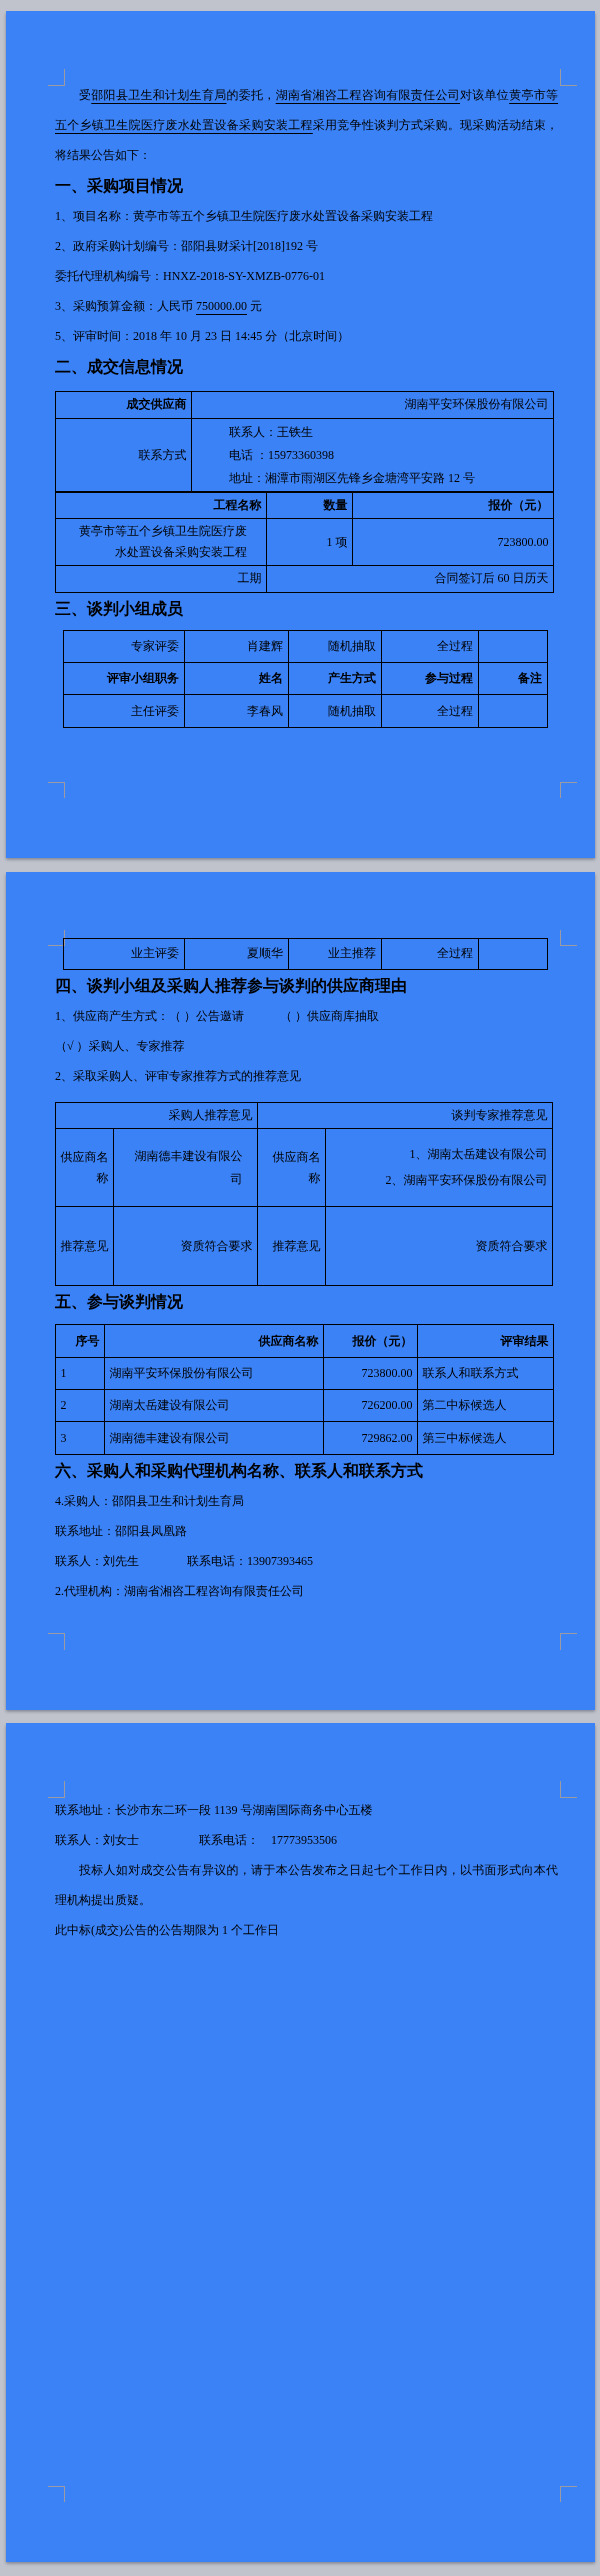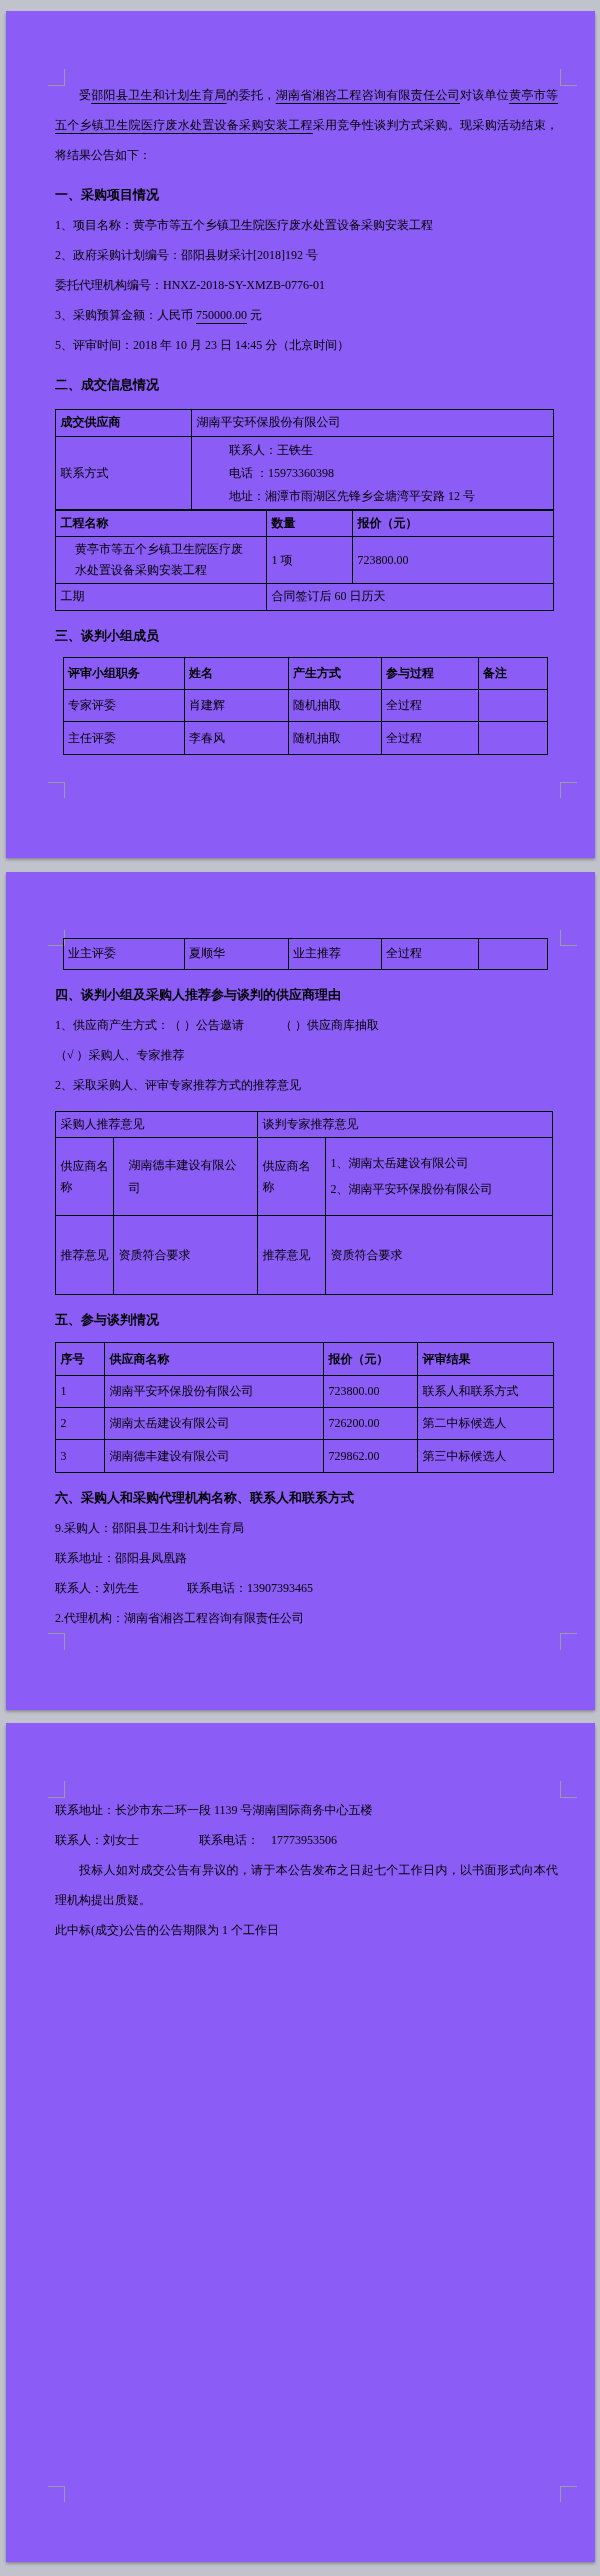--- a/index.html
+++ b/index.html
@@ -1,41 +1,41 @@
 <!DOCTYPE html>
 <html style="font-size:12px"><head>
 <meta charset="utf-8">
 <style>
   html,body{margin:0;padding:0;background:#c0c3cc;}
   body{width:601px;}
   .canvas{width:601px;min-height:2576px;padding-top:11.2px;box-sizing:border-box;overflow:hidden;}
-  .page{position:relative;width:589px;margin-left:6px;background:#8b5cf6;
+  .page{position:relative;width:589px;margin-left:6px;background:#3b82f6;
         box-shadow:0 1.5px 3px rgba(45,48,66,.45);overflow:hidden;box-sizing:border-box;}
   .page + .page{margin-top:13.5px;}
   .p1{height:847px;} .p2{height:838px;} .p3{height:839px;}
 
   
   .mark{position:absolute;width:15.7px;height:15.7px;}
   .mark.tl{left:42px;top:58px;border-right:0.7px solid #9b9ba1;border-bottom:0.7px solid #9b9ba1;}
   .mark.tr{left:554px;top:58px;border-left:0.7px solid #9b9ba1;border-bottom:0.7px solid #9b9ba1;}
   .mark.bl{left:42px;bottom:60px;border-right:0.7px solid #9b9ba1;border-top:0.7px solid #9b9ba1;}
   .mark.br{left:554px;bottom:60px;border-left:0.7px solid #9b9ba1;border-top:0.7px solid #9b9ba1;}
 
   .content{position:relative;padding:0 37px 0 49px;color:#000;
            font-family:"Liberation Serif","DejaVu Serif",serif;}
   .pt1{padding-top:69px;} .pt2{padding-top:66px;} .pt3{padding-top:72px;}
 
   p.line{margin:0;font-size:12px;line-height:30px;white-space:pre-wrap;}
   .indent{text-indent:24px;text-align:justify;}
   .u{text-decoration:underline;text-underline-offset:3.7px;}
-  h2.sec{margin:9px 0 0;font-size:13px;line-height:31px;font-weight:700;}
+  h2.sec{margin:0 0 0;font-size:16px;line-height:31px;font-weight:700;}
 
   table{border-collapse:collapse;table-layout:fixed;border:1.5px solid #000;}
   td,th{border:0.7px solid #000;font-size:12px;line-height:21px;padding:2.2px 4.5px;
-        text-align:left;vertical-align:middle;font-weight:400;overflow:hidden;}
+        text-align:right;vertical-align:middle;font-weight:400;overflow:hidden;}
   th{font-weight:700;}
 
   table.awardA{width:498px;margin-top:9px;}
   table.awardB{width:498px;margin-top:-1.5px;}
   .contact-cell{text-align:left;padding-left:9px;}
   .contact-cell div{line-height:23px;margin-left:28px;}
   .proj-cell div{width:172px;margin:0 auto;line-height:21px;}
 
   table.panel{width:483px;margin:6px 0 0 7.5px;}
   table.panel td, table.panel th{padding:5.2px 4.5px;}
@@ -134,32 +134,32 @@
       <table class="panel">
         <colgroup>
             <col style="width:121px">
             <col style="width:104px">
             <col style="width:93px">
             <col style="width:97px">
             <col style="width:69px">
           </colgroup>
         <tbody>
             <tr>
+          <td>专家评委</td>
+          <td>肖建辉</td>
+          <td>随机抽取</td>
+          <td>全过程</td>
+          <td></td>
+        </tr>
+        <tr>
           <th>评审小组职务</th>
           <th>姓名</th>
           <th>产生方式</th>
           <th>参与过程</th>
           <th>备注</th>
-        </tr>
-        <tr>
-          <td>专家评委</td>
-          <td>肖建辉</td>
-          <td>随机抽取</td>
-          <td>全过程</td>
-          <td></td>
         </tr>
         <tr>
           <td>主任评委</td>
           <td>李春风</td>
           <td>随机抽取</td>
           <td>全过程</td>
           <td></td>
         </tr>
       </tbody>
         </table>
@@ -261,21 +261,21 @@
         <tr>
           <td class="seq">3</td>
           <td class="al">湖南德丰建设有限公司</td>
           <td>729862.00</td>
           <td class="res">第三中标候选人</td>
         </tr>
       </tbody>
         </table>
 
       <h2 class="sec gap-h6">六、采购人和采购代理机构名称、联系人和联系方式</h2>
-      <p class="line lh43">9.采购人：邵阳县卫生和计划生育局</p>
+      <p class="line lh43">4.采购人：邵阳县卫生和计划生育局</p>
       <p class="line lh43">联系地址：邵阳县凤凰路</p>
       <p class="line lh43">联系人：刘先生　　　　联系电话：13907393465</p>
       <p class="line lh43">2.代理机构：湖南省湘咨工程咨询有限责任公司</p>
 
     </div>
   </div>
 
   <div class="page p3">
     <div class="mark tl"></div>
     <div class="mark tr"></div>

